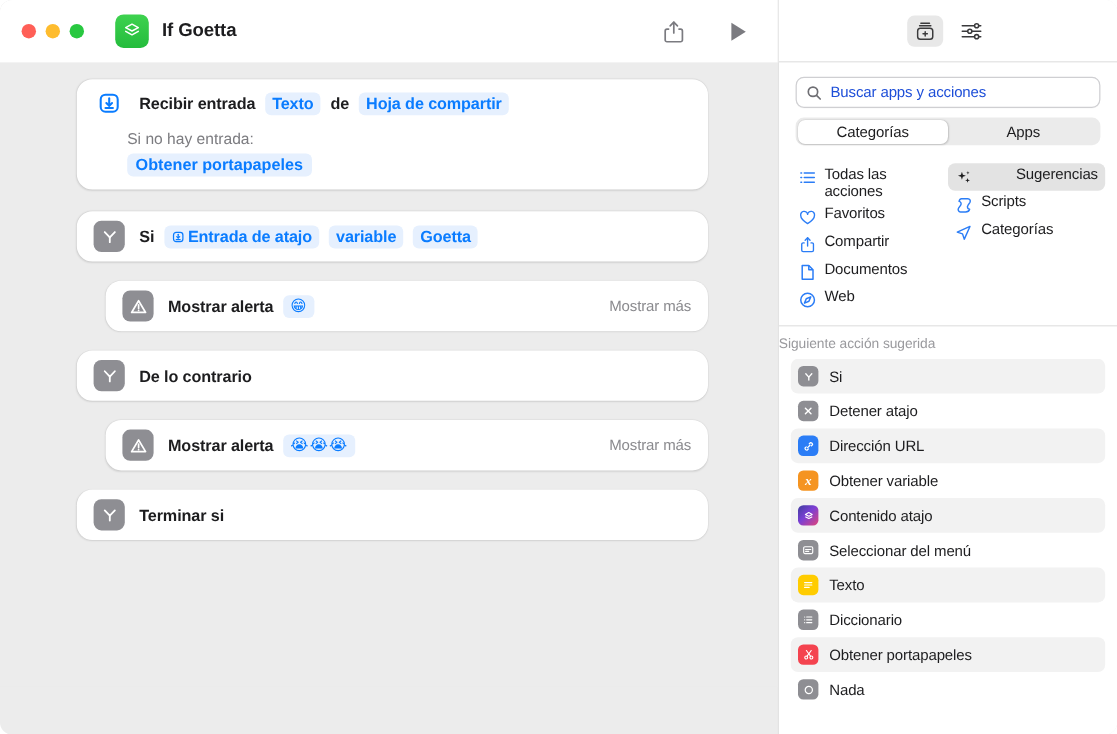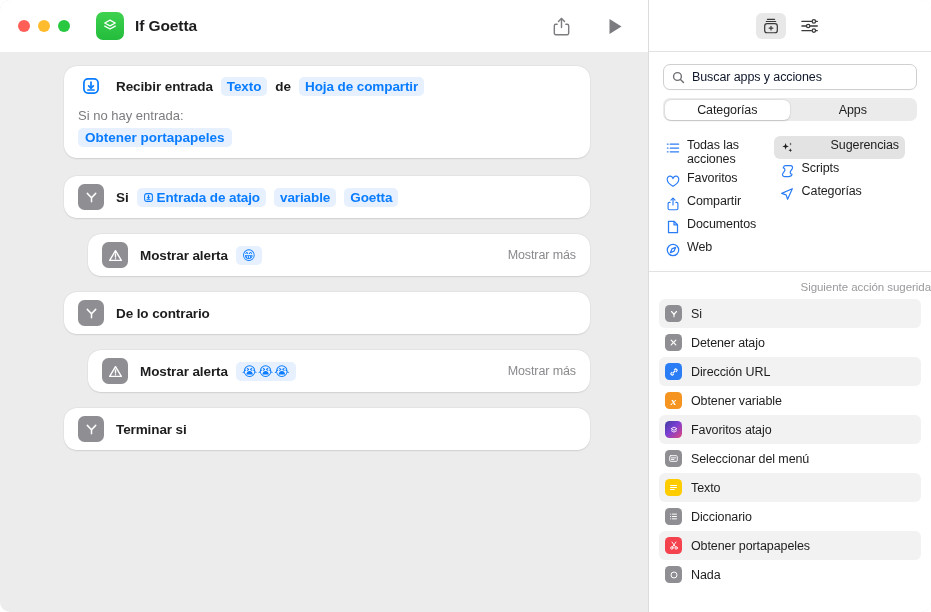--- a/index.html
+++ b/index.html
@@ -136,20 +136,21 @@
   }
   .show-more {
     margin-left: auto;
     font-size: 12.5px;
     color: #8a8a8e;
     white-space: nowrap;
     letter-spacing: -0.1px;
   }
   .card-sub {
     padding: 0 4px 11px 14px;
+    margin-left: 28px;
   }
   .sub-label {
     font-size: 13px;
     color: #7c7c80;
     font-weight: 400;
     margin-bottom: 5px;
   }
   .sub-token {
     display: inline-block;
     background: #e6f0fe;
@@ -197,21 +198,21 @@
     border-radius: 7px;
     border: 0.5px solid #cfcfd2;
     background: #ffffff;
     display: flex;
     align-items: center;
     padding: 0 8px;
     box-shadow: 0 0.5px 0.5px rgba(0,0,0,0.03);
   }
   .search-ph {
     font-size: 12.5px;
-    color: #0f172a;
+    color: #1d4ed8;
     margin-left: 7px;
     letter-spacing: -0.1px;
   }
 
   .seg-wrap { padding: 8px 14px 11px 14px; }
   .segmented {
     height: 23px;
     background: #ebebeb;
     border-radius: 7px;
     display: flex;
@@ -229,21 +230,21 @@
   .seg.active {
     background: #ffffff;
     box-shadow: 0 0.5px 1.5px rgba(0,0,0,0.16), 0 0 0 0.5px rgba(0,0,0,0.04);
     font-weight: 400;
   }
 
   .cat-grid {
     display: grid;
     grid-template-columns: 1fr 1fr;
     column-gap: 6px;
-    padding: 4px 26px 10px 10px;
+    padding: 4px 10px 10px 10px;
     border-bottom: 0.5px solid #e2e2e2;
   }
   .cat-col { display: flex; flex-direction: column; }
   .cat-item {
     display: flex;
     align-items: flex-start;
     gap: 7px;
     padding: 3px 6px;
     border-radius: 6px;
     min-height: 21px;
@@ -256,21 +257,21 @@
     margin-top: 1px;
   }
   .cat-label {
     font-size: 12.5px;
     color: #1d1d1f;
     line-height: 13.5px;
     letter-spacing: -0.1px;
   }
 
   .sugg-header {
-    text-align: right;
+    text-align: left;
     font-size: 11.5px;
     color: #9a9a9e;
     padding: 9px 0 6px 0;
     letter-spacing: -0.05px;
   }
   .act-list {
     flex: 1 1 auto;
     overflow: hidden;
     padding: 0 10px 0 10px;
   }
@@ -618,21 +619,21 @@
         <span class="li-label">Obtener variable</span>
       </div>
 
       <div class="act-item alt">
         <span class="li-ico" style="background:linear-gradient(135deg,#3f3d9e 0%,#7b3fd4 45%,#e0457b 100%);">
           <svg width="10" height="10" viewBox="0 0 16 16" fill="none" stroke="#fff" stroke-width="1.4" stroke-linejoin="round">
             <path d="M8 3.4 L12.6 5.9 L8 8.4 L3.4 5.9 Z"></path>
             <path d="M3.4 8.9 L8 11.4 L12.6 8.9"></path>
           </svg>
         </span>
-        <span class="li-label">Favoritos atajo</span>
+        <span class="li-label">Contenido atajo</span>
       </div>
 
       <div class="act-item">
         <span class="li-ico" style="background:#8e8e93;">
           <svg width="11" height="11" viewBox="0 0 14 14" fill="none" stroke="#fff" stroke-width="1.2" stroke-linecap="round">
             <rect x="2.2" y="3.4" width="9.6" height="7.2" rx="1.3"></rect>
             <path d="M4.2 6.2 H9.8"></path>
               <path d="M4.2 8.2 H7.6"></path>
           </svg>
         </span>

